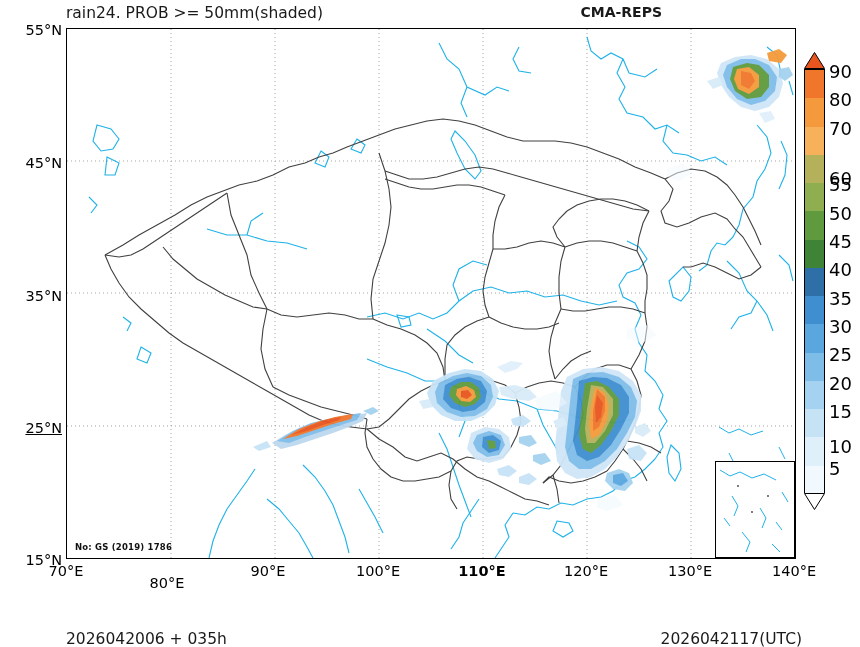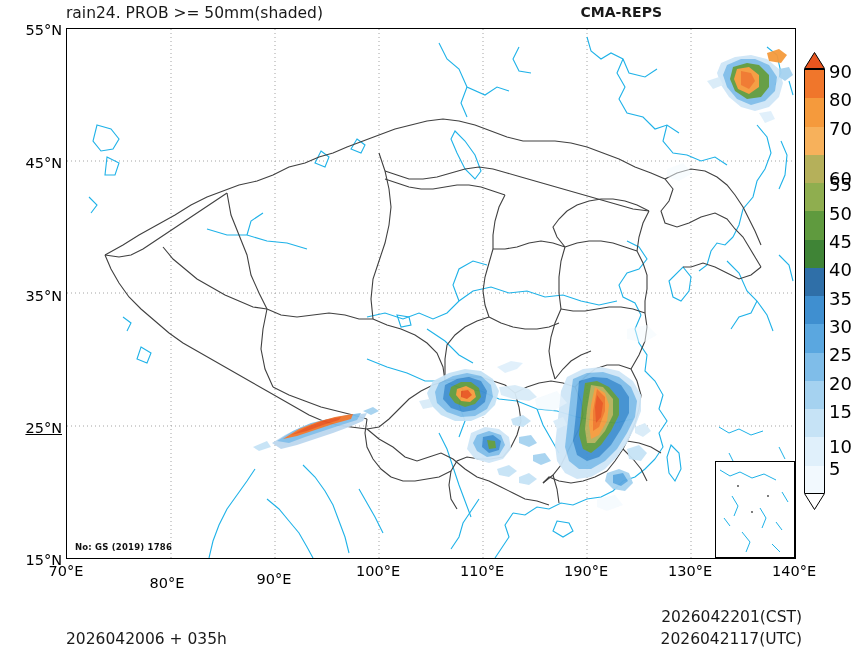--- a/index.html
+++ b/index.html
@@ -143,24 +143,24 @@
   <div class="title-right">CMA-REPS</div>
 
   <div class="yl" style="left:0px; top:22px;">55°N</div>
   <div class="yl" style="left:0px; top:155px;">45°N</div>
   <div class="yl" style="left:0px; top:288px;">35°N</div>
   <div class="yl" style="left:0px; top:420px;text-decoration:underline;">25°N</div>
   <div class="yl" style="left:0px; top:552px;">15°N</div>
 
   <div class="xl" style="left:26px;">70°E</div>
   <div class="xl" style="left:127px;margin-top:12px;">80°E</div>
-  <div class="xl" style="left:234px;margin-top:8px;">90°E</div>
+  <div class="xl" style="left:228px;">90°E</div>
   <div class="xl" style="left:338px;">100°E</div>
-  <div class="xl" style="left:442px;">110°E</div>
-  <div class="xl" style="left:546px;">190°E</div>
+  <div class="xl" style="left:442px;font-weight:bold;">110°E</div>
+  <div class="xl" style="left:546px;">120°E</div>
   <div class="xl" style="left:650px;">130°E</div>
   <div class="xl" style="left:754px;">140°E</div>
 
   <div class="map-frame">
     <svg class="map-svg" width="728" height="529" viewBox="0 0 728 529">
       <defs>
         <clipPath id="mapclip">
             <rect x="0" y="0" width="728" height="529"></rect>
           </clipPath>
       </defs>
@@ -461,16 +461,15 @@
     <div class="cb-tick" style="top:294px;">25</div>
     <div class="cb-tick" style="top:323px;">20</div>
     <div class="cb-tick" style="top:351px;">15</div>
     <div class="cb-tick" style="top:386px;">10</div>
     <div class="cb-tick" style="top:408px;">5</div>
   </div>
 
   <div class="footer">
     <div class="f-left r1">2026042006 + 035h</div>
     <div class="f-right r1">2026042117(UTC)</div>
-    <div class="f-right r2">2026042201(CST)</div>
   </div>
 
 </div>
 
 </body></html>

